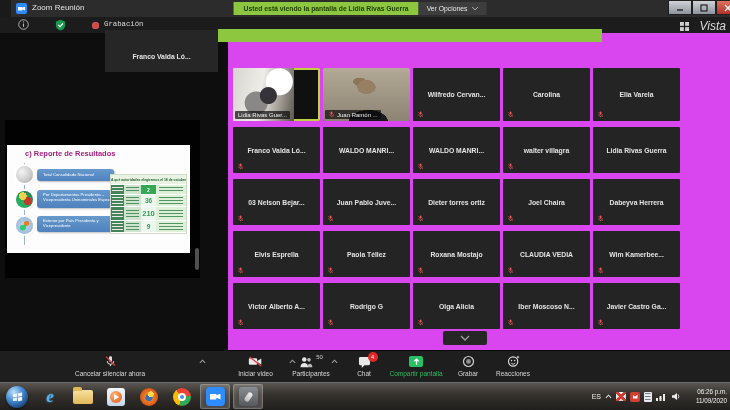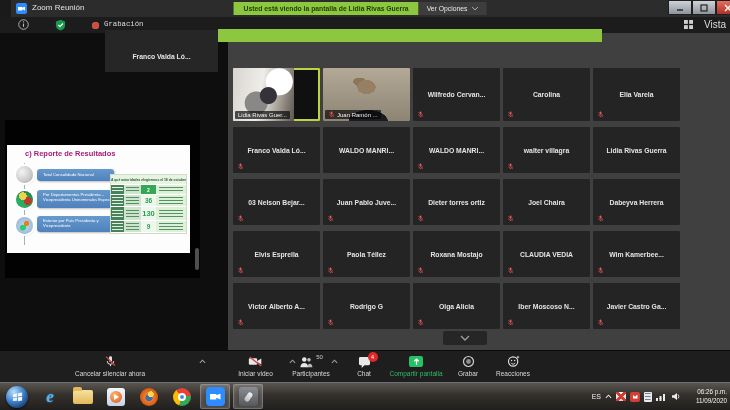--- a/index.html
+++ b/index.html
@@ -17,23 +17,23 @@
   .view-options{background:#3d3d3d;color:#e8e8e8;font-size:6.8px;line-height:13px;padding:0 8px;display:flex;align-items:center;gap:4px;white-space:nowrap;cursor:default;}
   .winctl{position:absolute;right:1px;top:0;display:flex;}
   .wbtn{width:22px;height:13px;display:flex;align-items:center;justify-content:center;border:1px solid #1f1f1f;
         background:linear-gradient(#cfd3d8,#8e949c);}
   .wbtn.close{background:linear-gradient(#e0705f,#b03226);}
   
   .subbar{position:absolute;left:0;top:17px;width:730px;height:16px;background:#1c1c1c;}
   .sb-ic{position:absolute;top:2px;line-height:0;}
   .recdot{position:absolute;left:92px;top:5px;width:7px;height:7px;border-radius:50%;background:#d04a43;box-shadow:inset 0 0 1px #ff9d96;}
   .reclabel{position:absolute;left:104px;top:3px;font-size:7.3px;color:#dcdcdc;font-family:Liberation Mono, monospace;}
-  .vista{position:absolute;right:4px;top:2px;display:flex;align-items:center;gap:11px;font-size:10px;color:#dcdcdc;}
+  .vista{position:absolute;right:4px;top:2px;display:flex;align-items:center;gap:11px;font-size:12px;color:#dcdcdc;font-style:italic;}
   
-  .main{position:absolute;left:0;top:33px;width:730px;height:317px;background:#404040;}
+  .main{position:absolute;left:0;top:33px;width:730px;height:317px;background:#d946ef;}
   .left-dark{position:absolute;left:0;top:0;width:228px;height:317px;background:#0e0e0e;}
   .share-stage{position:absolute;left:5px;top:87px;width:195px;height:158px;background:#020202;}
   .slide{position:absolute;left:2px;top:25px;width:183px;height:108px;background:#fdfdfd;overflow:hidden;}
   .slide-title{position:absolute;left:18px;top:4px;font-size:7.5px;font-weight:bold;color:#a21c7a;}
   .spine{position:absolute;left:17px;top:18px;width:1px;height:82px;background:#9fb2c6;}
   .sc{position:absolute;left:9px;width:17px;height:17px;border-radius:50%;box-shadow:0 0 0 2px #fff,1px 1px 2px rgba(0,0,0,.35);}
   .sc1{top:21px;background:radial-gradient(circle at 35% 35%,#f4f4f4,#cacaca 60%,#9c9c9c);}
   .sc2{top:46px;background:radial-gradient(circle at 40% 30%,#e8d44d 0 24%,transparent 25%),
        radial-gradient(circle at 68% 58%,#c0392b 0 26%,transparent 27%),
        radial-gradient(circle at 38% 66%,#27ae60 0 34%,#1d6b3e);}
@@ -244,21 +244,21 @@
                 <i class="mb g"></i>
               </span>
           </div>
           <div class="rrow" style="height:13px">
             <span class="rc c-dark">
                 <i class="mb w"></i>
               </span>
             <span class="rc c-mid">
                 <i class="mb g"></i>
               </span>
-            <span class="rc c-num" style="font-size:7.5px">130</span>
+            <span class="rc c-num" style="font-size:7.5px">210</span>
             <span class="rc c-desc">
                 <i class="mb g"></i>
               </span>
           </div>
           <div class="rrow" style="height:11px">
             <span class="rc c-dark">
                 <i class="mb w"></i>
               </span>
             <span class="rc c-mid">
                 <i class="mb g"></i>

